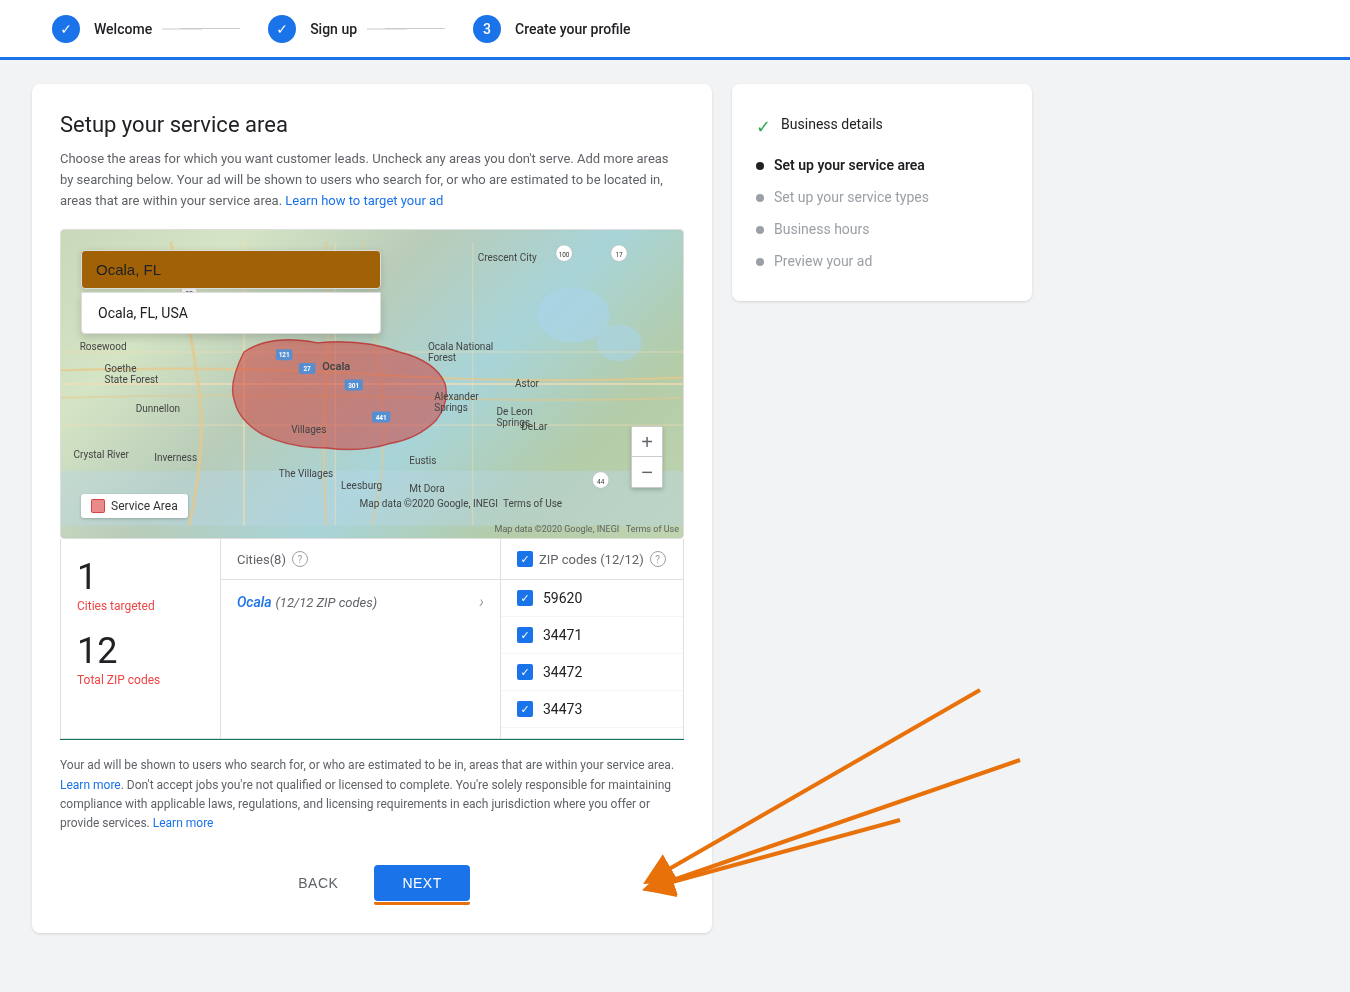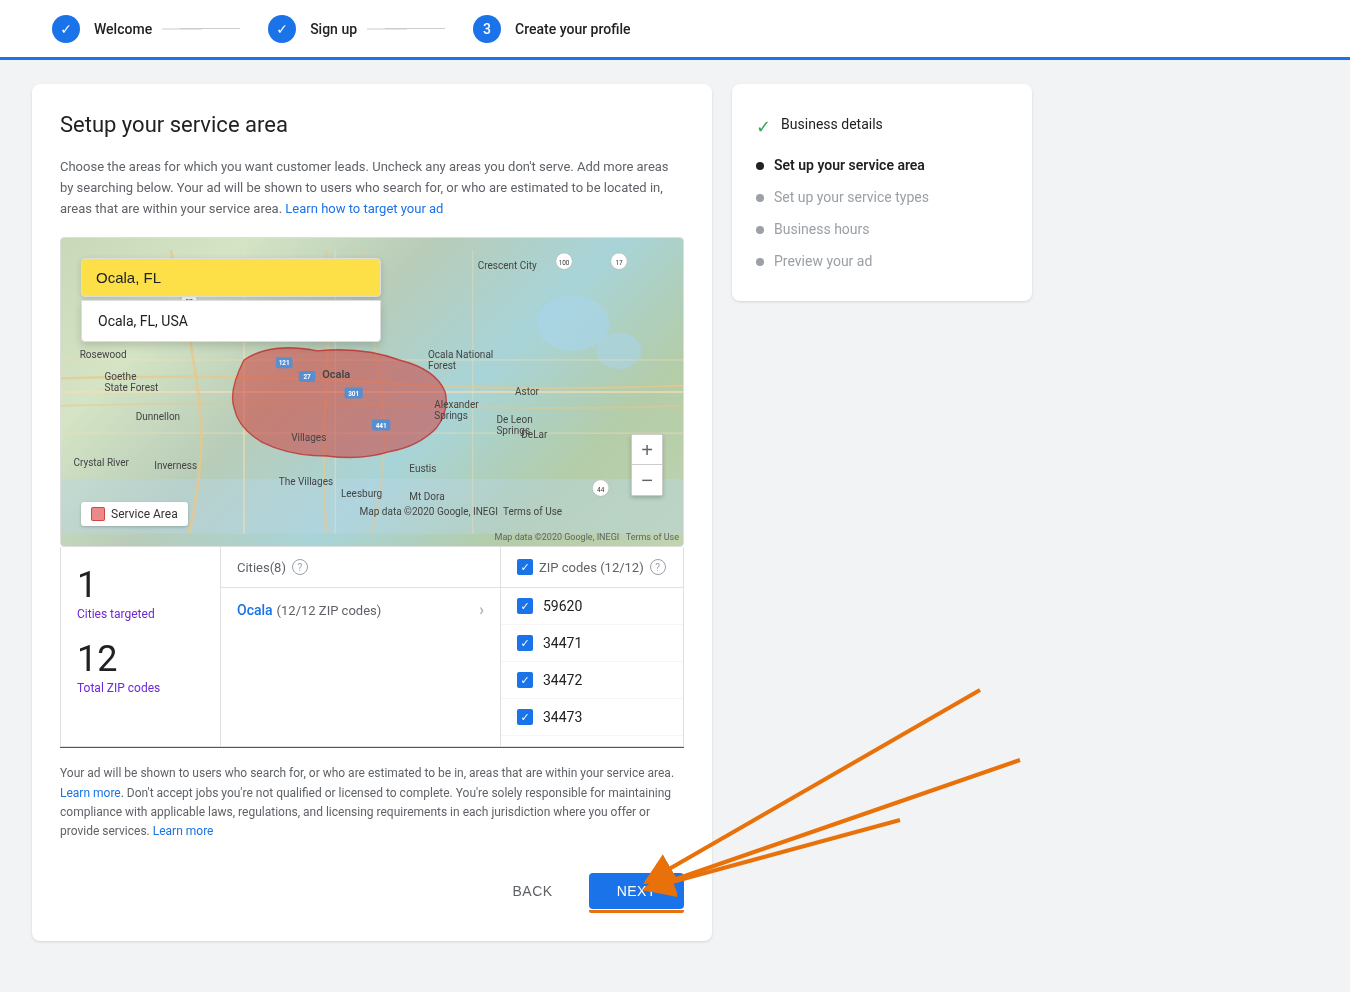--- a/index.html
+++ b/index.html
@@ -75,21 +75,21 @@
       border-radius: 8px;
       padding: 28px;
       width: 680px;
       flex-shrink: 0;
       box-shadow: 0 1px 3px rgba(0,0,0,0.12);
     }
     .panel-title {
       font-size: 22px;
       color: #202124;
       font-weight: 400;
-      margin-bottom: 20px;
+      margin-bottom: 12px;
     }
     .panel-description {
       font-size: 13px;
       color: #5f6368;
       line-height: 1.6;
       margin-bottom: 18px;
     }
     .panel-description a {
       color: #1a73e8;
       text-decoration: none;
@@ -126,21 +126,21 @@
     }
     .map-search-input {
       width: 300px;
       padding: 10px 14px;
       border: 1px solid #ddd;
       border-radius: 4px;
       font-size: 15px;
       color: #202124;
       box-shadow: 0 2px 6px rgba(0,0,0,0.15);
       outline: none;
-      background: #fde047;
+      background: #a16207;
     }
     .map-dropdown {
       position: absolute;
       top: 42px;
       left: 0;
       width: 300px;
       background: white;
       border: 1px solid #ddd;
       border-radius: 0 0 4px 4px;
       box-shadow: 0 4px 8px rgba(0,0,0,0.15);
@@ -224,21 +224,21 @@
       border-right: 1px solid #e0e0e0;
     }
     .stat-number {
       font-size: 36px;
       color: #202124;
       font-weight: 400;
       line-height: 1;
     }
     .stat-label {
       font-size: 12px;
-      color: #6d28d9;
+      color: #ef4444;
       margin-top: 4px;
       margin-bottom: 20px;
     }
 
     
     .cities-panel {
       width: 280px;
       flex-shrink: 0;
       border-right: 1px solid #e0e0e0;
       overflow-y: auto;
@@ -263,20 +263,21 @@
       justify-content: center;
       font-size: 10px;
       cursor: pointer;
     }
     .city-row {
       padding: 12px 16px;
       display: flex;
       align-items: center;
       justify-content: space-between;
       cursor: pointer;
+      font-style: italic;
     }
     .city-name {
       font-size: 14px;
       color: #1a73e8;
       font-weight: 500;
     }
     .city-zip-count {
       font-size: 13px;
       color: #5f6368;
     }
@@ -331,21 +332,21 @@
       margin-top: 0;
     }
     .disclaimer a {
       color: #1a73e8;
       text-decoration: none;
     }
 
     
     .action-buttons {
       display: flex;
-      justify-content: flex-end;
+      justify-content: center;
       gap: 12px;
       padding: 16px 0 4px 0;
     }
     .btn-back {
       padding: 10px 24px;
       border: none;
       background: transparent;
       color: #5f6368;
       font-size: 14px;
       font-weight: 500;

